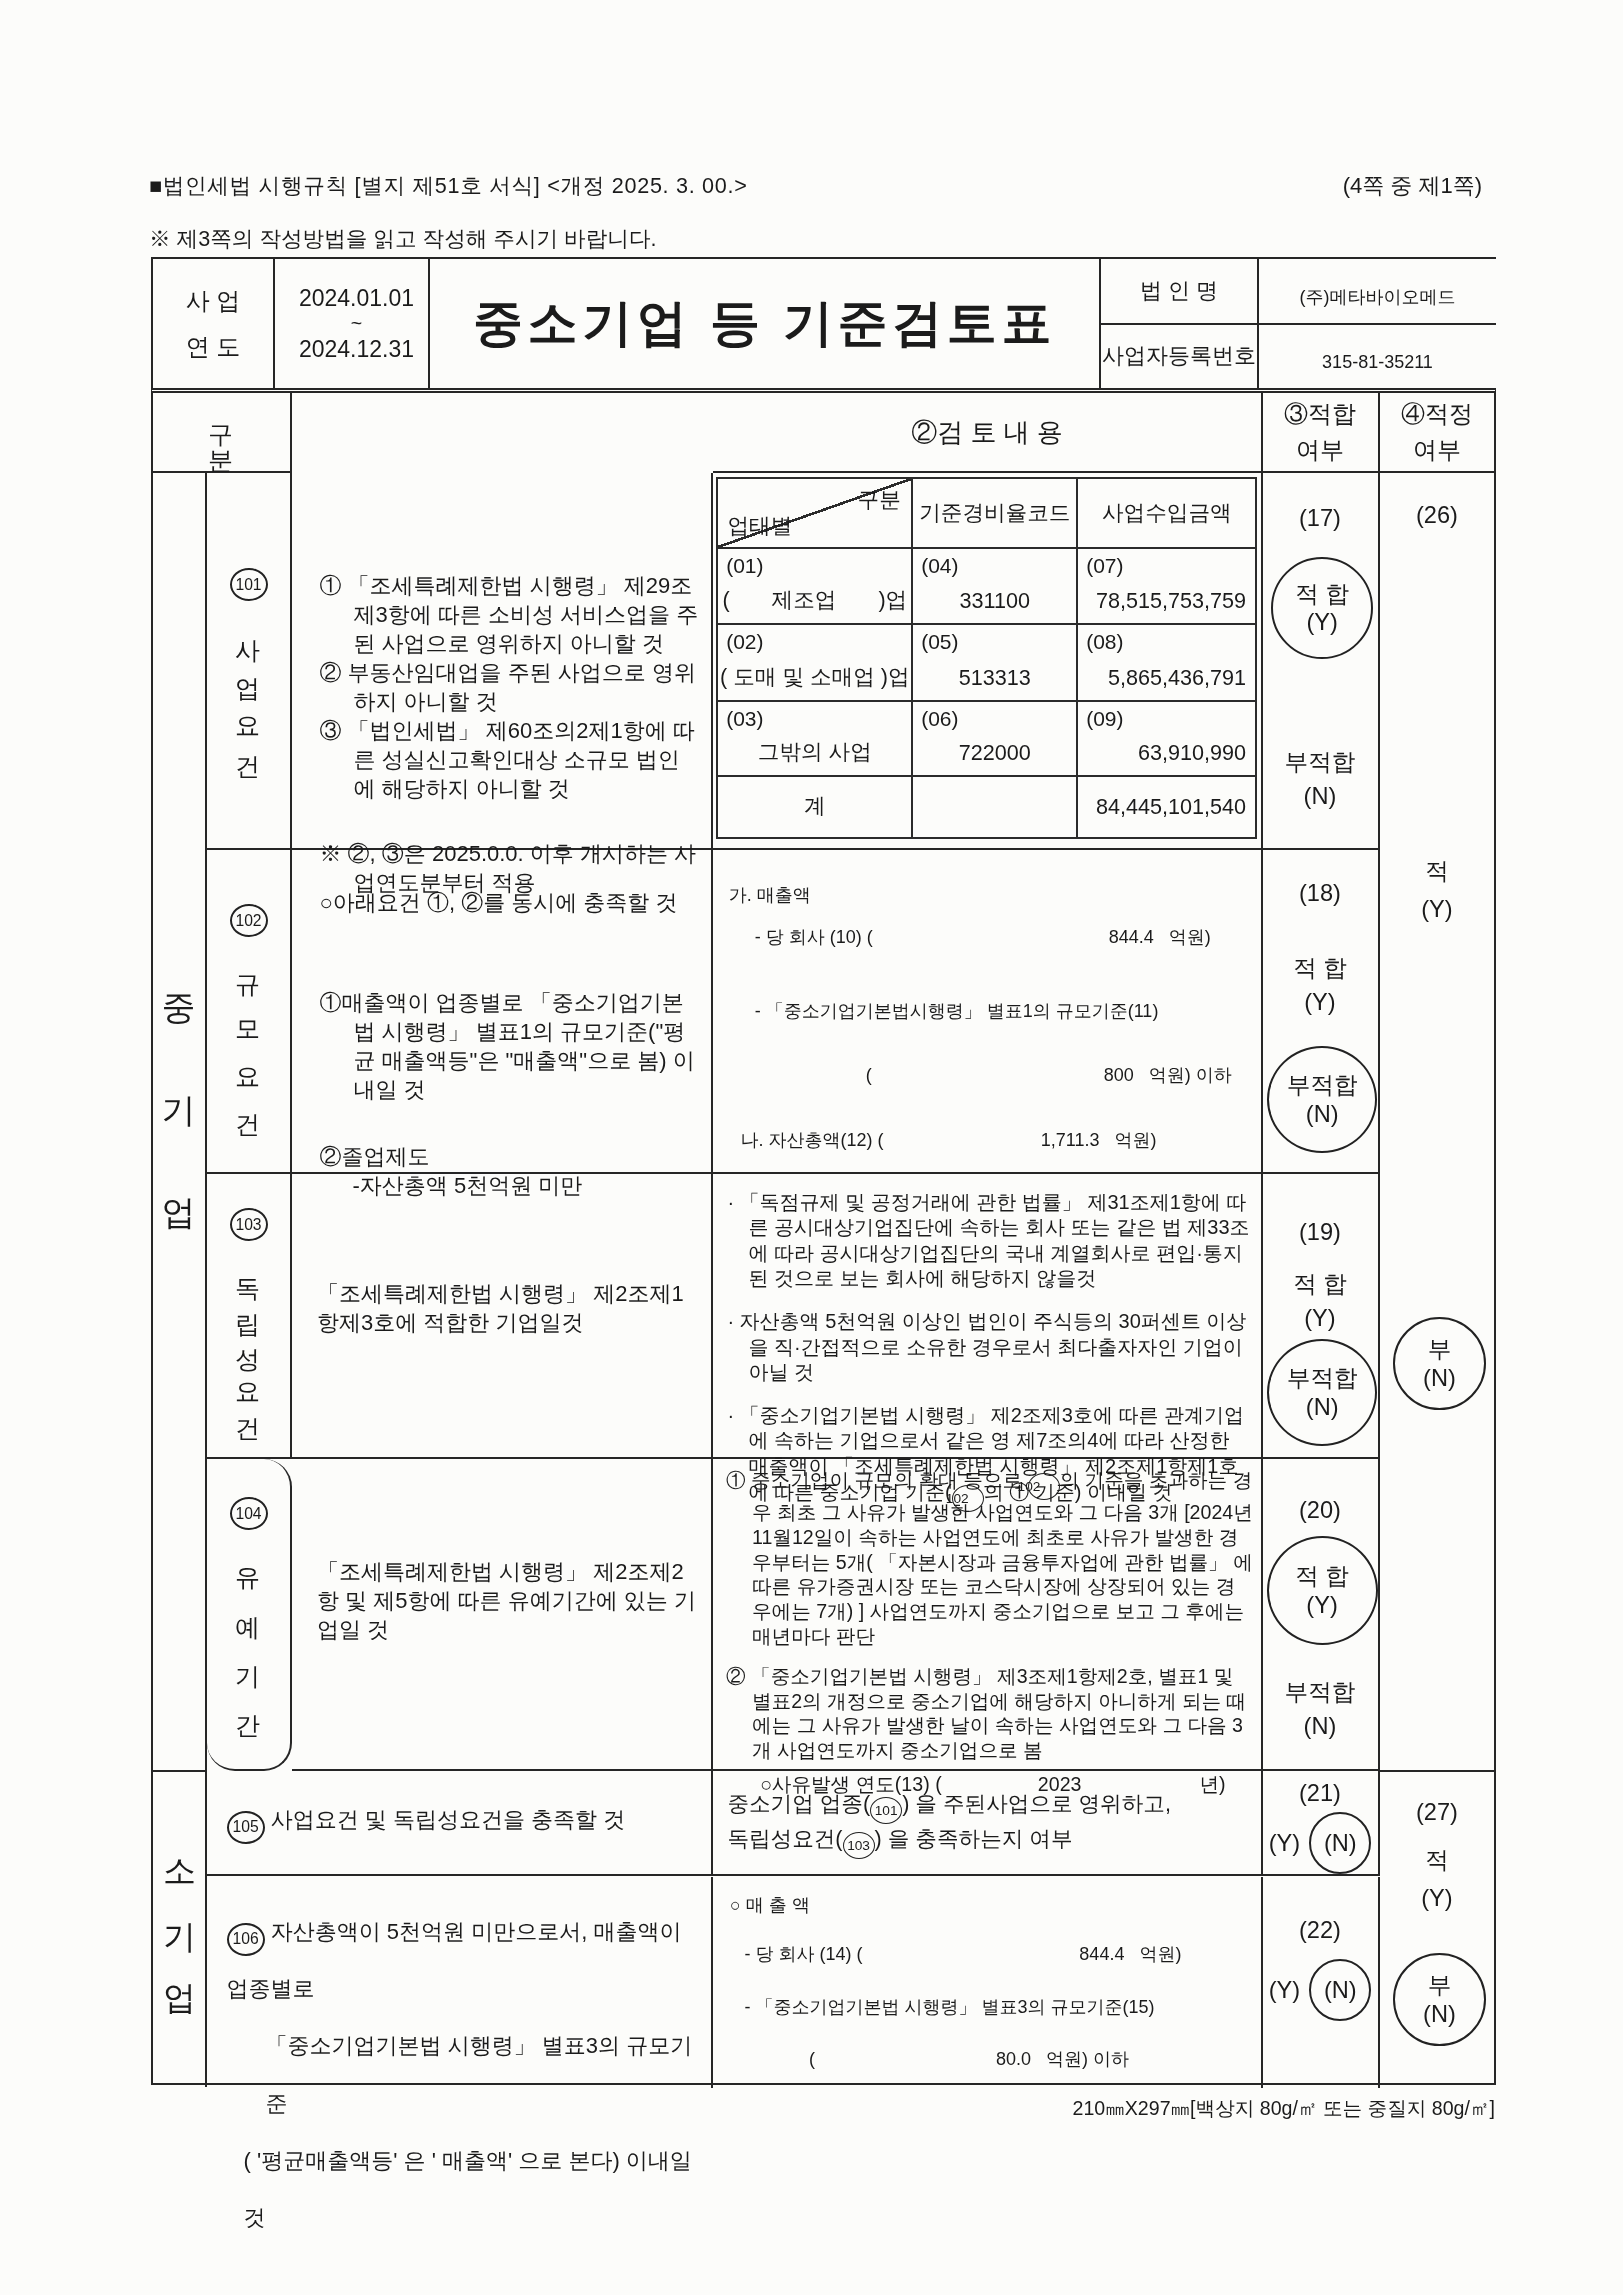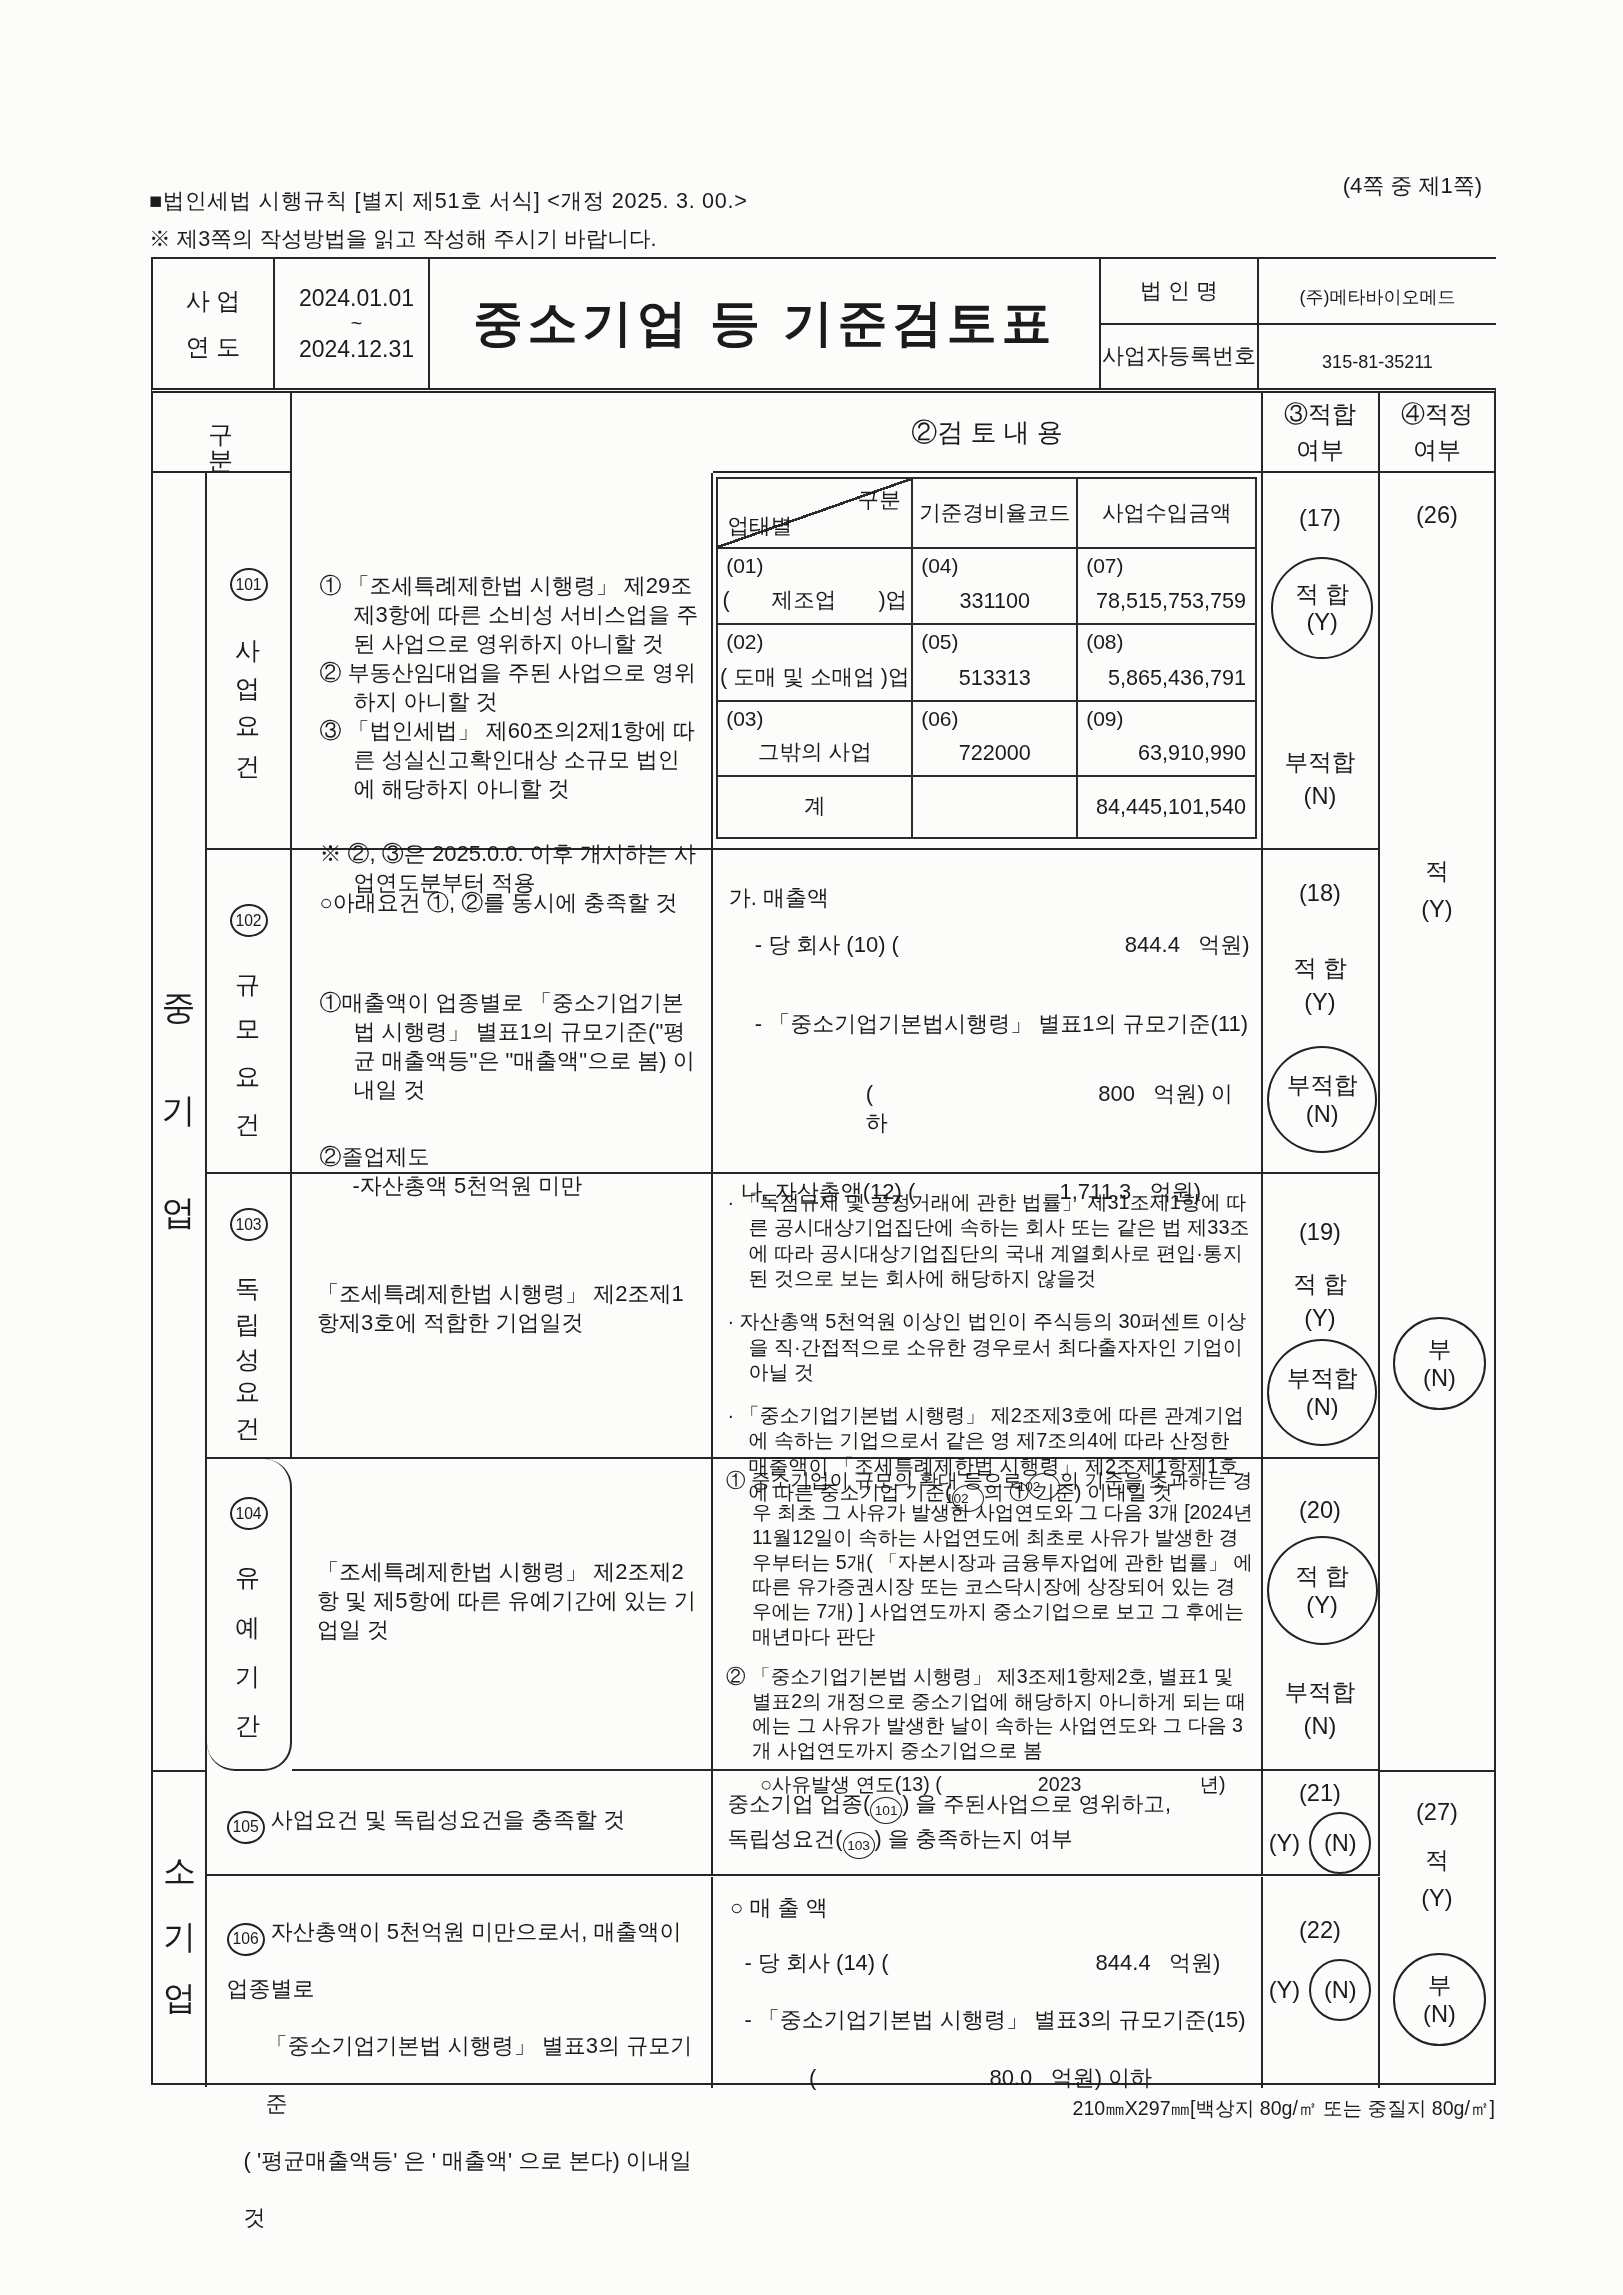--- a/index.html
+++ b/index.html
@@ -1,20 +1,20 @@
 <!DOCTYPE html>
 <html style="font-size:10.5px"><head>
 <meta charset="utf-8">
 <style>
   html,body{margin:0;padding:0;background:#e8e8e6;}
   .page{position:relative;width:1623px;height:2295px;background:#fcfcfa;
         font-family:"Liberation Sans", sans-serif;color:#1b1b1b;overflow:hidden;}
   .abs{position:absolute;}
   
-  .hdr-left{left:149px;top:186px;font-size:21.6px;letter-spacing:0.7px;}
+  .hdr-left{left:149px;top:171px;font-size:21.6px;letter-spacing:0.7px;}
   .hdr-right{right:141px;top:171px;font-size:22px;}
   .notice{left:149px;top:224px;font-size:21.6px;}
   
   .title-band{left:151px;top:257px;width:1345px;height:131px;border-top:2px solid #262626;
               display:flex;box-sizing:border-box;gap:10px;}
   .tb-cell{box-sizing:border-box;border-right:2px solid #262626;display:flex;
            flex-direction:column;align-items:center;justify-content:center;}
   .tb-period-label{width:124px;border-left:2px solid #262626;font-size:24px;line-height:1.9;}
   .tb-period-dates{width:145px;font-size:23px;line-height:1.05;}
   .tb-tilde{font-size:19.6px;line-height:1.4;}
@@ -41,21 +41,21 @@
         border-radius:50%;width:34px;height:29px;font-size:15.7px;letter-spacing:0;flex:none;
         vertical-align:-5.2px;}
   .cnum.inline{width:30px;height:25px;font-size:13.7px;border-width:1.6px;vertical-align:-3.9px;}
   
   .group-cell{display:flex;align-items:center;justify-content:center;}
   .sub-cell{display:flex;flex-direction:column;align-items:center;}
   .sub-cell .vtext{font-size:25px;margin-top:19.6px;}
   
   .req-cell{font-size:22px;line-height:1.32;}
   .req-cell p{margin:0;}
-  .rev-cell{font-size:22px;line-height:1.3;}
+  .rev-cell{font-size:18px;line-height:1.3;}
   .rev-cell p{margin:0;}
   .hang{padding-left:34px;text-indent:-34px;}
   .val{display:inline-block;text-align:right;}
   
   .fit-cell{font-size:23.6px;}
   .fit-item{position:absolute;left:0;width:100%;text-align:center;line-height:1.45;}
   .ring{position:absolute;border:2.3px solid #222;border-radius:50%;display:flex;
         flex-direction:column;align-items:center;justify-content:center;line-height:1.2;}
   .nring{display:inline-flex;align-items:center;justify-content:center;border:2.3px solid #222;
          border-radius:50%;width:58px;height:58px;}

